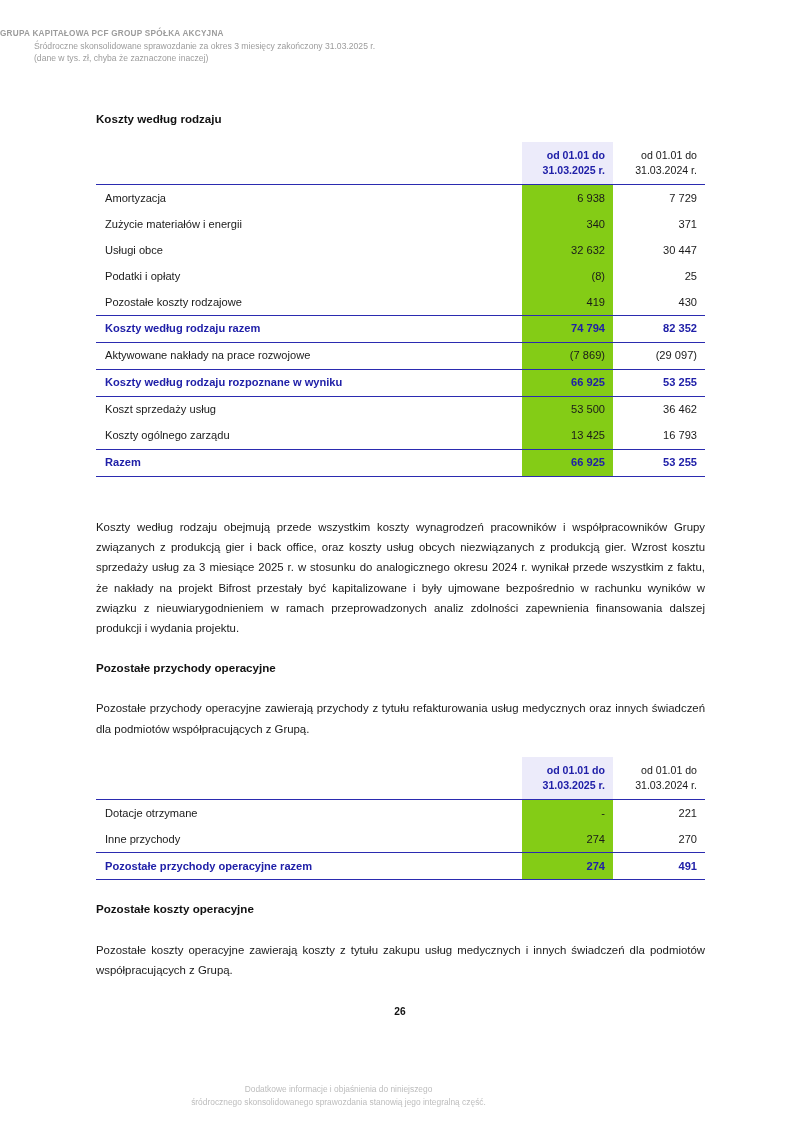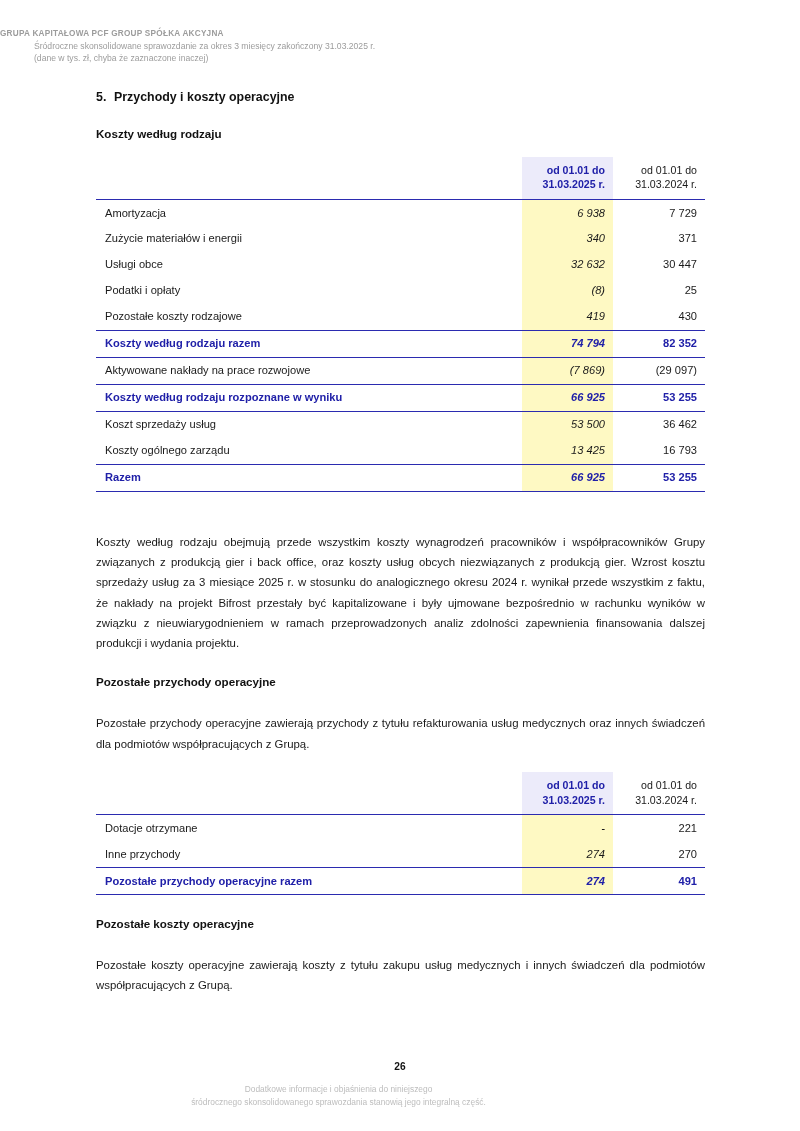--- a/index.html
+++ b/index.html
@@ -137,43 +137,42 @@
     line-height: 1.35;
   }
   table.fin tbody td.t-label {
     text-align: left;
     padding-left: 9px;
   }
   table.fin tbody td.t-num {
     text-align: right;
   }
   table.fin tbody td.col-cur {
-    background: #fef9c3;
-    font-style: italic;
+    background: #84cc16;
   }
 
   
   table.fin tbody tr.total td {
     color: #2020a8;
     font-weight: bold;
     border-top: 1.3px solid #2b2bb0;
     border-bottom: 1.3px solid #2b2bb0;
   }
   table.fin tbody tr.total.last td {
     border-bottom: 1.6px solid #2b2bb0;
   }
 
   
   .table-wrap { margin-top: 16px; }
   .table-wrap.t2 { margin-top: 18px; }
 
   
   .page-number {
     position: absolute;
-    top: 1061px;
+    top: 1006px;
     left: 0;
     width: 800px;
     text-align: center;
     font-size: 10.2px;
     font-weight: bold;
     color: #111111;
   }
   .doc-footer {
     position: absolute;
     top: 1083px;
@@ -191,23 +190,20 @@
 <div class="page">
 
   <div class="doc-header">
     <div class="line1">GRUPA KAPITAŁOWA PCF GROUP SPÓŁKA AKCYJNA</div>
     <div class="line2">Śródroczne skonsolidowane sprawozdanie za okres 3 miesięcy zakończony 31.03.2025 r.</div>
     <div class="line3">(dane w tys. zł, chyba że zaznaczone inaczej)</div>
   </div>
 
   <div class="content">
 
-    <h2 class="section-title">
-      <span class="num">5.</span><span>Przychody i koszty operacyjne</span>
-    </h2>
 
     <h3 class="sub-title">Koszty według rodzaju</h3>
 
     <div class="table-wrap">
       <table class="fin">
         <colgroup>
           <col class="c-label">
             <col class="c-cur">
             <col class="c-prev">
         </colgroup>

